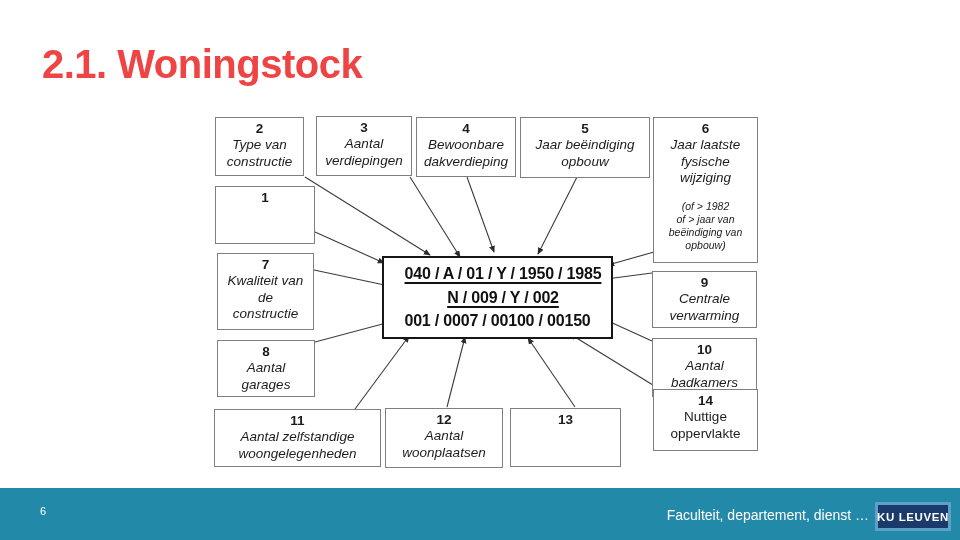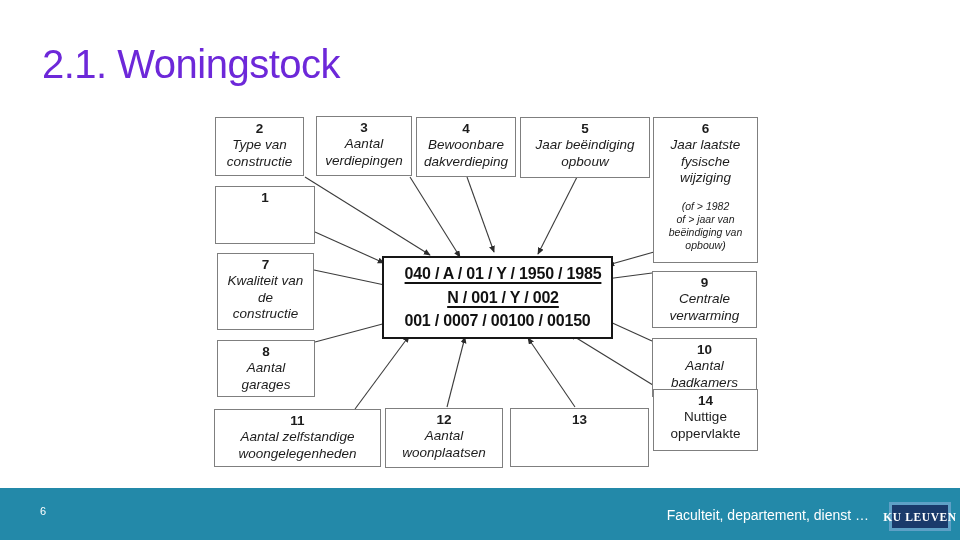--- a/index.html
+++ b/index.html
@@ -4,22 +4,22 @@
 <style>
   html,body{margin:0;padding:0;}
   body{
     width:960px;height:540px;position:relative;overflow:hidden;
     background:#ffffff;
     font-family:"Liberation Sans","DejaVu Sans",sans-serif;
   }
   
   .slide-title{
     position:absolute;left:42px;top:42px;
-    font-size:40px;font-weight:400;letter-spacing:-0.5px;
-    color:#6d28d9;white-space:nowrap;
+    font-size:40px;font-weight:700;letter-spacing:-0.5px;
+    color:#ef4444;white-space:nowrap;
   }
   
   .lines-svg{position:absolute;left:0;top:0;width:960px;height:540px;z-index:1;pointer-events:none;}
   .dbox{
     position:absolute;z-index:2;box-sizing:border-box;
     background:#ffffff;border:1px solid #7f7f7f;
     color:#1c1c1c;text-align:center;
     padding:3px 2px 2px 2px;line-height:1.22;
   }
   .dbox .num{font-size:13.5px;font-weight:700;}
@@ -44,23 +44,23 @@
   }
   .page-number{
     position:absolute;left:40px;top:17px;
     color:#ffffff;font-size:11px;
   }
   .footer-text{
     position:absolute;right:91px;top:19px;
     color:#ffffff;font-size:14px;white-space:nowrap;
   }
   .ku-logo{
-    position:absolute;right:9px;top:14px;width:62px;height:29px;
+    position:absolute;right:9px;top:14px;width:76px;height:29px;
     box-sizing:border-box;background:#1A3A6B;border:3px solid #5EA0C6;
-    display:flex;align-items:center;justify-content:center;font-family:Liberation Serif, serif;
+    display:flex;align-items:center;justify-content:center;
   }
   .ku-logo span{
     color:#ffffff;font-weight:700;font-size:11.5px;letter-spacing:0.6px;white-space:nowrap;
   }
 </style>
 </head>
 <body>
 
 <div class="slide-title">2.1. Woningstock</div>
 
@@ -145,32 +145,32 @@
 <div class="dbox" style="left:214px;top:409px;width:167px;height:58px;">
   <div class="num">11</div>
   <div class="lbl">Aantal zelfstandige
 woongelegenheden</div>
 </div>
 <div class="dbox" style="left:385px;top:408px;width:118px;height:60px;">
   <div class="num">12</div>
   <div class="lbl">Aantal
 woonplaatsen</div>
 </div>
-<div class="dbox" style="left:510px;top:408px;width:139px;height:59px;">
+<div class="dbox" style="left:510px;top:408px;width:111px;height:59px;">
   <div class="num">13</div>
 </div>
 <div class="dbox" style="left:653px;top:389px;width:105px;height:62px;">
   <div class="num">14</div>
   <div class="lbl upright">Nuttige
 oppervlakte</div>
 </div>
 
 <div class="center-box">
   <div class="code u">040 / A / 01 / Y / 1950 / 1985</div>
-  <div class="code u">N / 001 / Y / 002</div>
+  <div class="code u">N / 009 / Y / 002</div>
   <div class="code">001 / 0007 / 00100 / 00150</div>
 </div>
 
 <div class="footer-band">
   <span class="page-number">6</span>
   <span class="footer-text">Faculteit, departement, dienst …</span>
   <div class="ku-logo">
     <span>KU LEUVEN</span>
   </div>
 </div>

